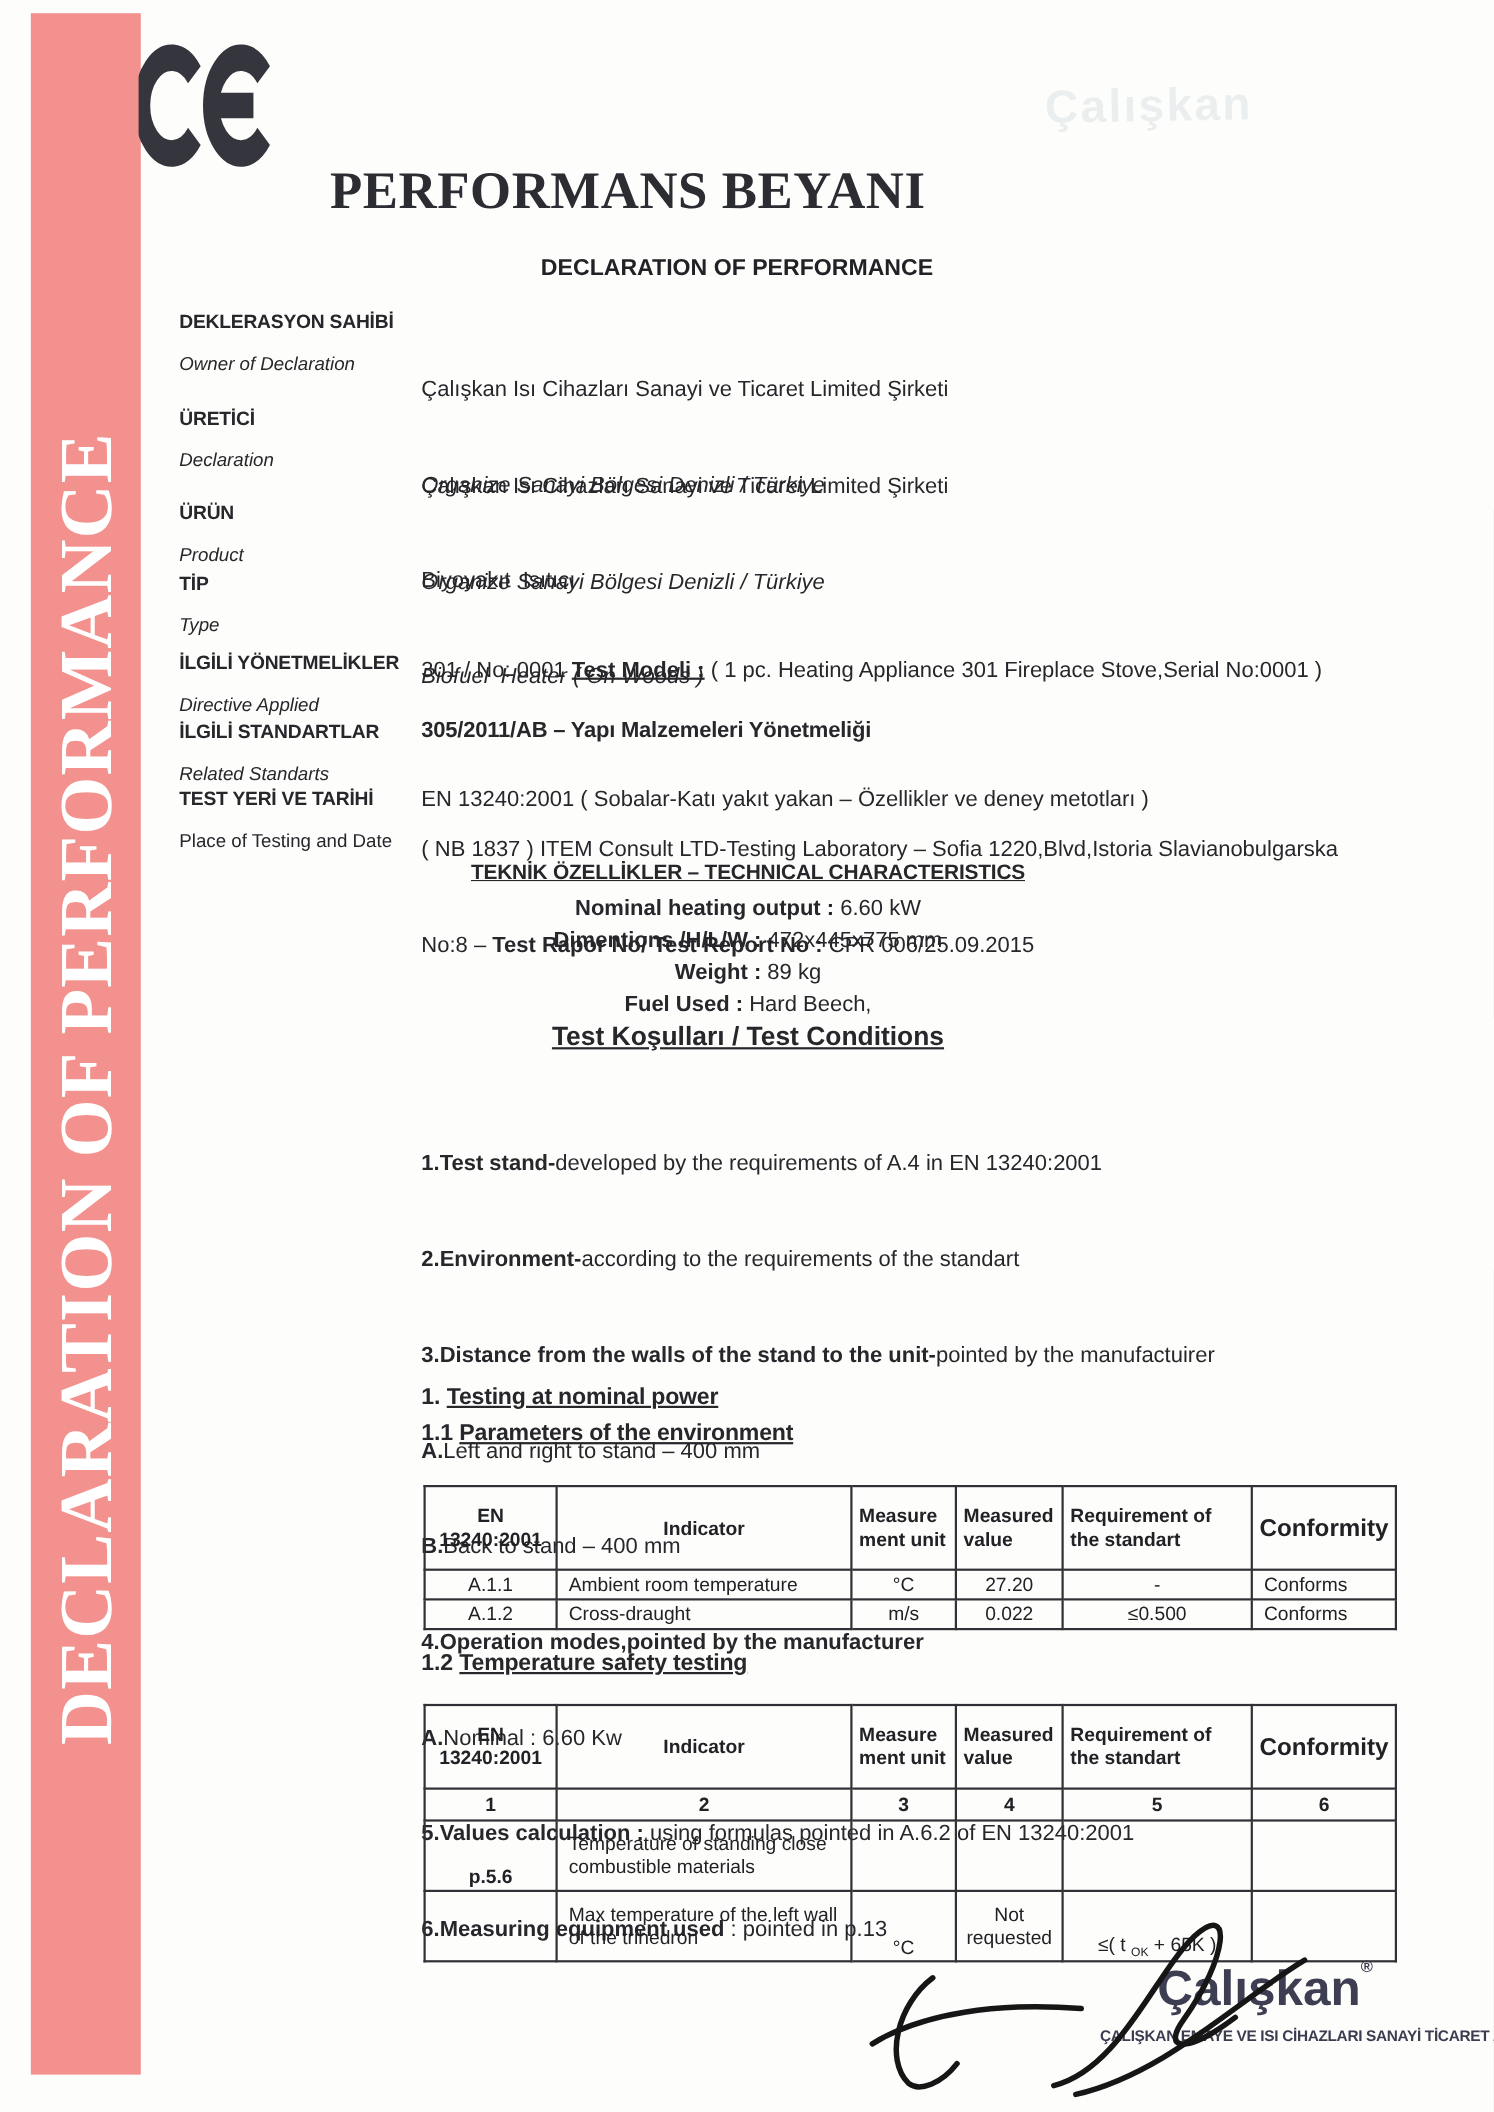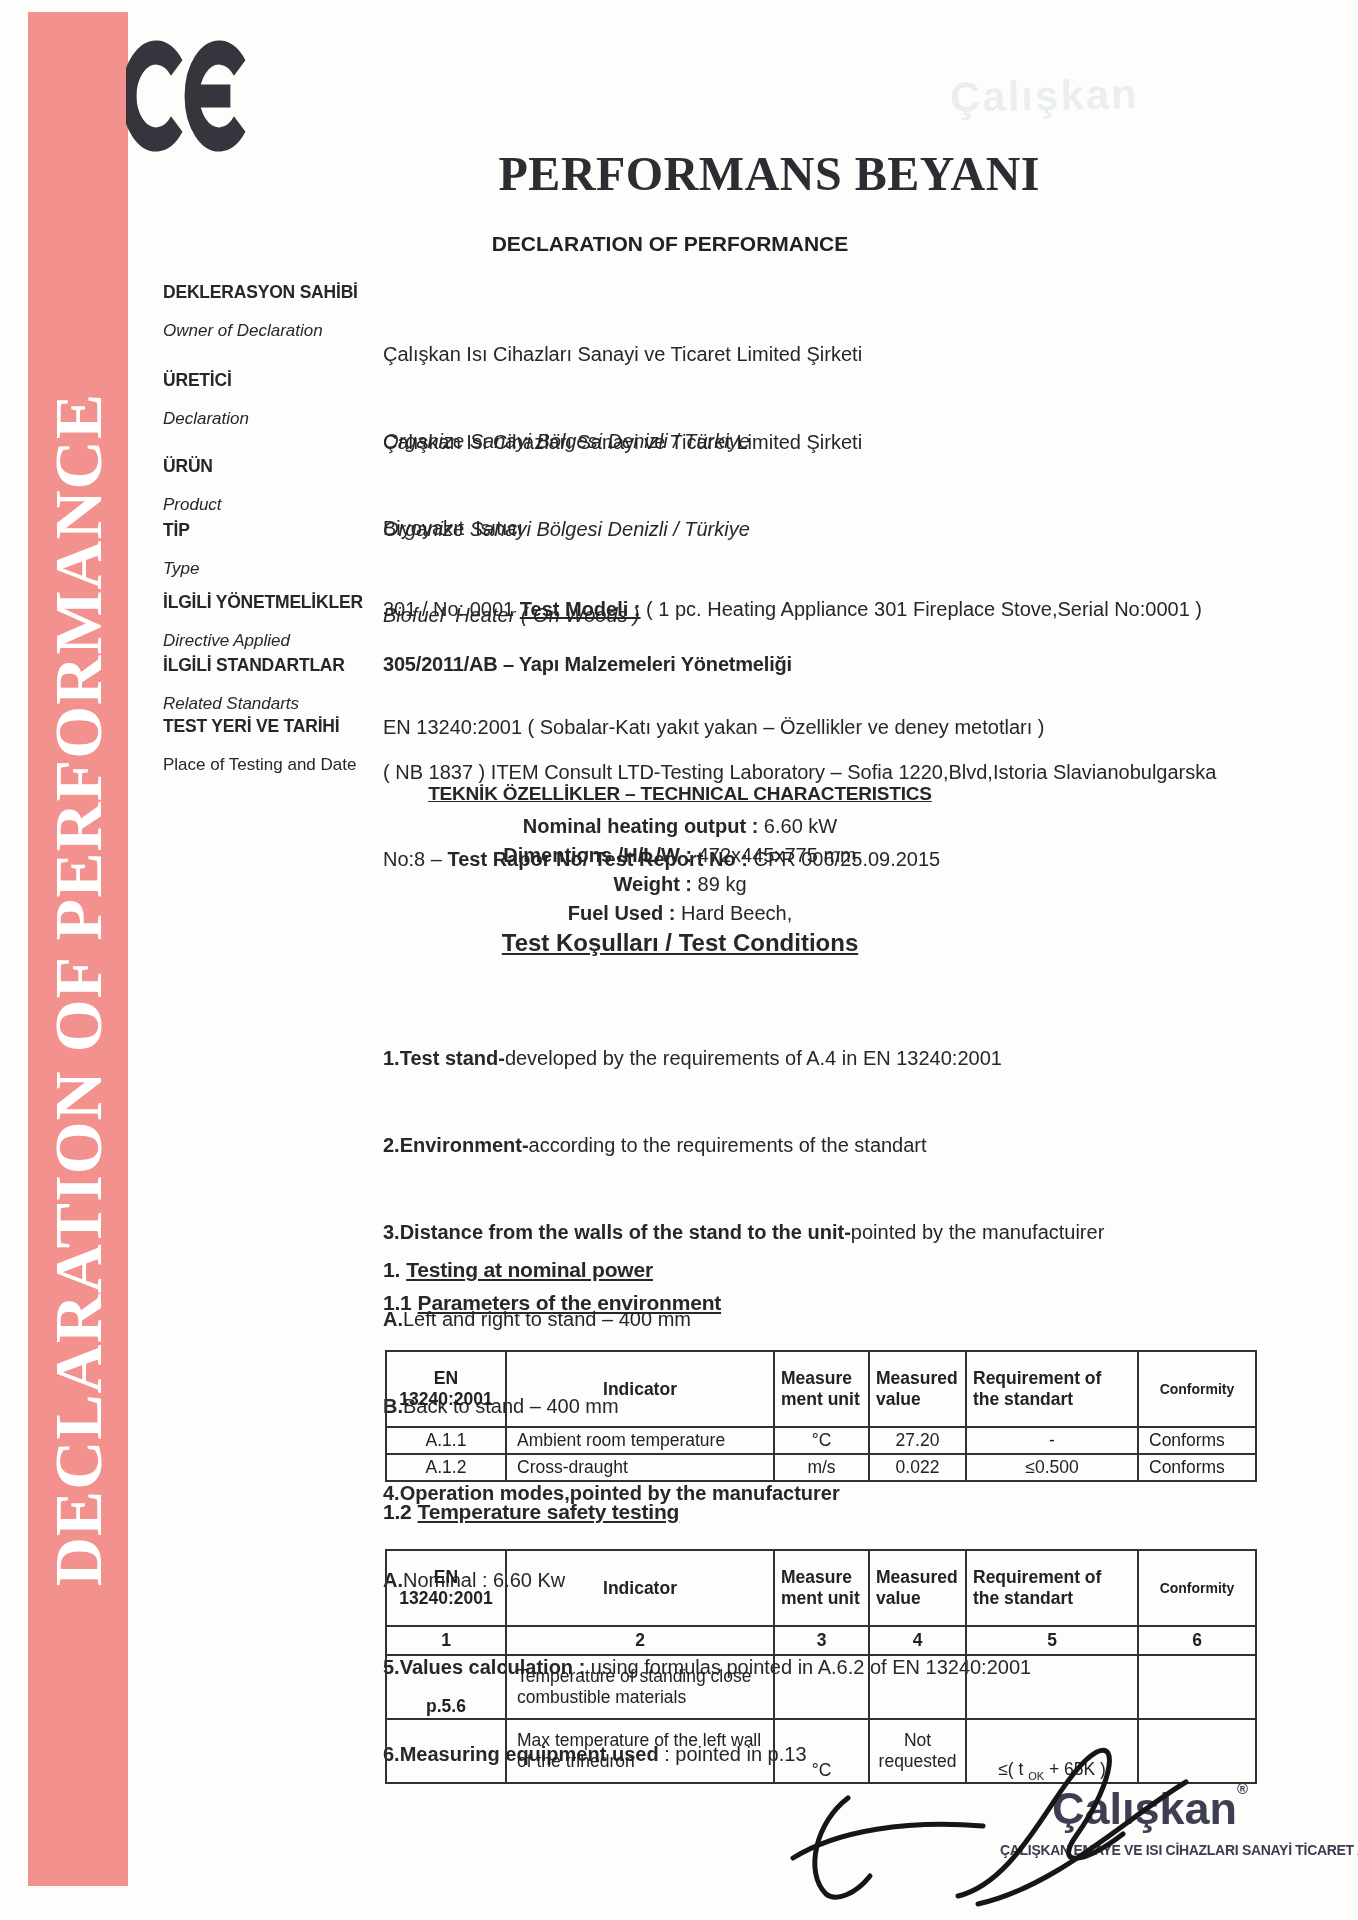--- a/index.html
+++ b/index.html
@@ -13,21 +13,21 @@
              font-family:"Liberation Serif",serif;font-weight:bold;font-size:68px;
              letter-spacing:1px;color:#ffffff;white-space:nowrap;line-height:100px;}
 
   
   .ce{position:absolute;left:126px;top:38px;}
 
   
   .watermark{position:absolute;left:950px;top:72px;font-size:42px;font-weight:bold;
              color:#9fb0b6;opacity:.18;letter-spacing:2px;transform:rotate(-1deg);}
 
-  .doc-title{position:absolute;left:300px;top:146px;width:740px;text-align:right;
+  .doc-title{position:absolute;left:300px;top:146px;width:740px;text-align:left;
              font-family:"Liberation Serif",serif;font-weight:bold;font-size:48px;
              letter-spacing:.5px;color:#2c2c33;}
   .doc-subtitle{position:absolute;left:300px;top:232px;width:740px;text-align:center;
              font-weight:bold;font-size:21px;color:#222226;}
 
   
   .fieldrow{position:absolute;left:0;width:1358px;}
   .flabel{position:absolute;left:163px;top:0;width:215px;}
   .fl-main{font-weight:bold;font-size:17.5px;letter-spacing:-.2px;}
   .fl-sub{font-style:italic;font-size:17px;margin-top:18px;}
@@ -51,21 +51,21 @@
 
   .sec-heading{position:absolute;left:383px;font-weight:bold;font-size:21px;letter-spacing:-.2px;}
   .sec-heading .num{text-decoration:none;margin-right:6px;}
 
   
   .dtable{position:absolute;left:385px;border-collapse:collapse;font-size:17.5px;color:#222226;}
   .dtable td{border:2px solid #303036;padding:1px 6px;vertical-align:middle;}
   .dtable .hdr td{font-weight:bold;height:72px;}
   .c{text-align:center;}
   .l{text-align:left;}
-  .hdr .conf{font-size:14px;text-align:center;}
+  .hdr .conf{font-size:22px;text-align:center;}
   .row-h{height:27px;}
   .numrow td{font-weight:bold;text-align:center;height:25px;}
   .tall td{height:60px;}
   .vbottom{vertical-align:bottom !important;}
   .ind{padding-left:10px !important;}
   sub.ok{font-size:11px;}
 
   
   .logo{position:absolute;left:1052px;top:1780px;font-size:45px;font-weight:bold;
         color:#3e3e52;letter-spacing:0px;}

